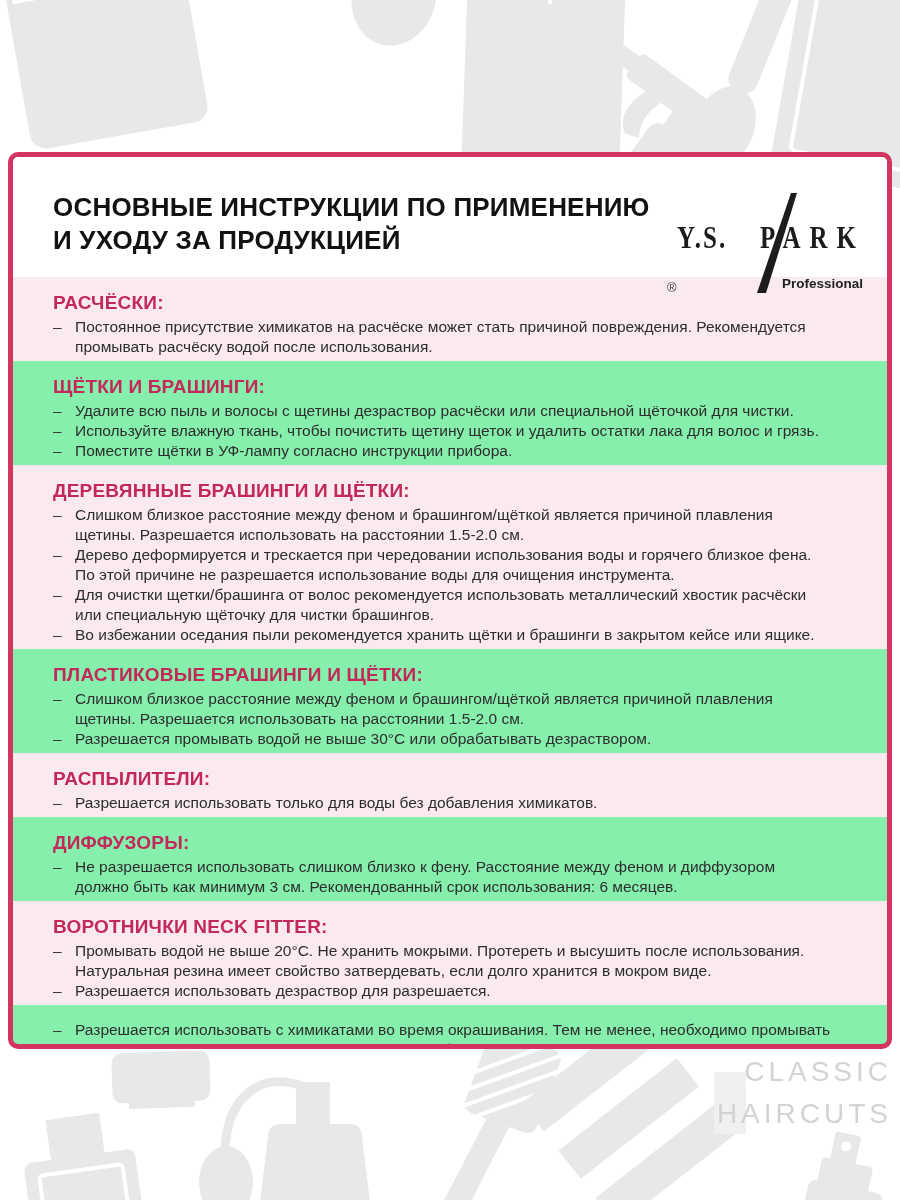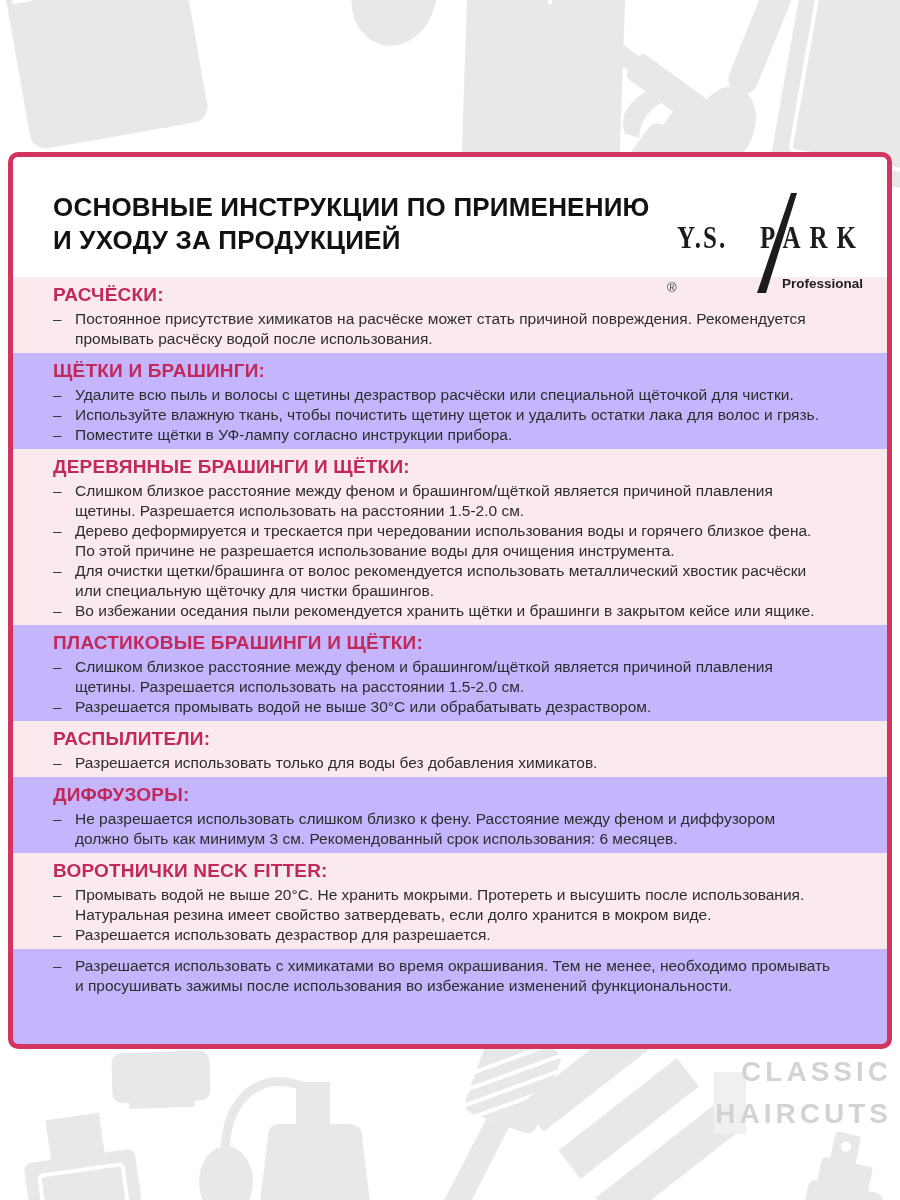--- a/index.html
+++ b/index.html
@@ -19,42 +19,42 @@
 
   
   .bg{position:absolute;left:0;top:0;z-index:0}
   .ic{fill:var(--icon_gray)}
   .ic-light{fill:var(--icon_light)}
   .wd{fill:#ffffff}
   .ws{fill:none;stroke:#ffffff;stroke-width:4}
 
   
   .watermark{position:absolute;right:8px;top:1051px;z-index:0;text-align:right;
-    font-weight:bold;font-size:28px;line-height:42px;letter-spacing:4px;color:var(--watermark_gray)}
+    font-weight:normal;font-size:28px;line-height:42px;letter-spacing:4px;color:var(--watermark_gray)}
 
   
   .card{position:absolute;left:8px;top:152px;width:884px;height:897px;z-index:1;
-    background:#c4b5fd;border:5px solid var(--accent);border-radius:10px;
+    background:#86efac;border:5px solid var(--accent);border-radius:10px;
     overflow:hidden;display:flex;flex-direction:column}
   header{position:relative;padding:34px 40px 20px 40px;background:#fff}
   .title{font-size:26px;line-height:33px;font-weight:bold;color:var(--title);letter-spacing:.2px;max-width:640px}
 
   
   .logo{position:absolute;top:42px;right:22px;width:198px;height:96px}
   .logo .brand{position:absolute;font-family:"Liberation Serif",serif;font-weight:bold;
     font-size:25px;color:#1c1c1c;transform:scaleY(1.3);transform-origin:top}
   .logo .ys{left:10px;top:20px;letter-spacing:2px}
   .logo .park{right:0;top:20px;letter-spacing:9px}
   .logo .slash{position:absolute;left:72px;top:-6px}
   .logo .prof{position:absolute;right:2px;bottom:4px;font-weight:bold;font-size:13.5px;color:#1f1f1f}
   .logo .reg{position:absolute;left:0;bottom:0;font-size:13px;color:#3a3a3a}
 
   
   #sections{flex:1;display:flex;flex-direction:column}
-  .band{padding:7px 56px 4px 40px}
+  .band{padding:15px 56px 4px 40px}
   .band:nth-child(odd){background:var(--band_pink)}
   .band:last-child{flex:1}
   .band h2{font-size:19px;line-height:22px;margin-bottom:3px;color:var(--heading);letter-spacing:.2px}
   .item{display:grid;grid-template-columns:22px 1fr;font-size:15.5px;line-height:20px;color:var(--text)}
   .dash{color:#3a3a3a}
 </style>
 </head>
 <body>
 
 <div class="stage">

